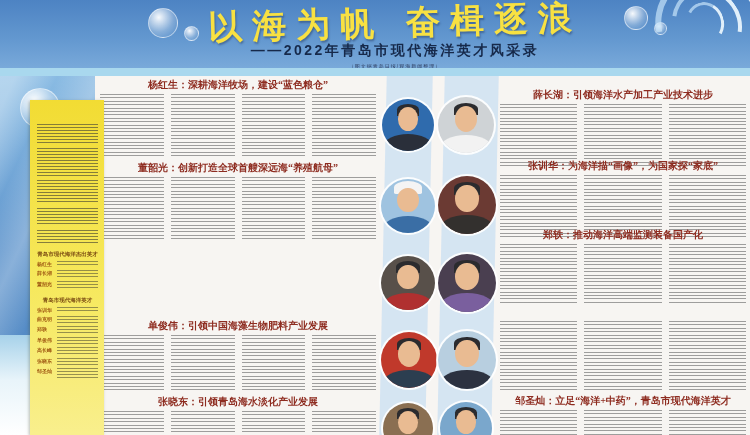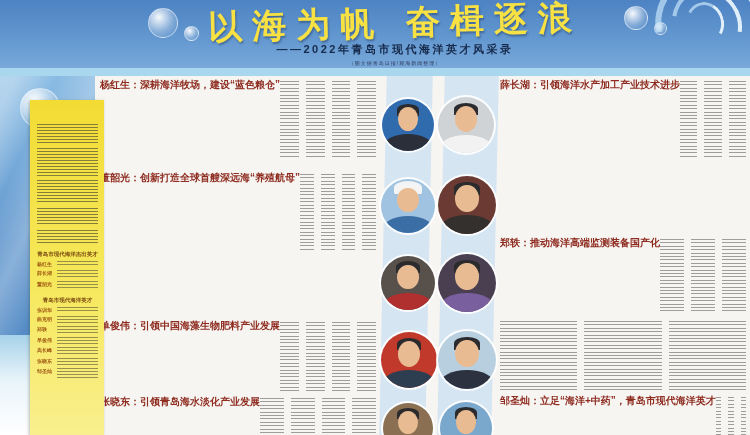--- a/index.html
+++ b/index.html
@@ -6,21 +6,21 @@
   #page{position:relative;width:750px;height:435px;overflow:hidden;
         font-family:"Liberation Sans",sans-serif;background:#6ea0d4;}
 
   
   .banner{position:absolute;left:0;top:0;width:750px;height:68px;
           background:linear-gradient(180deg,#4d83c3 0%,#6297cf 55%,#79a9da 100%);}
   .banner-inner{position:absolute;left:0;top:0;width:100%;text-align:center;padding-left:40px;box-sizing:border-box;}
   .main-title{margin-top:3px;font-family:"DejaVu Serif",serif;font-weight:bold;
           font-size:34px;line-height:38px;letter-spacing:10px;color:#f8e142;
           transform:rotate(-1.5deg);text-shadow:1px 2px 2px rgba(30,50,90,.45);}
-  .subtitle{font-size:11px;font-weight:bold;color:#16294a;letter-spacing:2.5px;margin-top:1px;}
+  .subtitle{font-size:14px;font-weight:bold;color:#16294a;letter-spacing:2.5px;margin-top:1px;}
   .credit{font-size:5px;color:#2c3c5e;letter-spacing:1px;margin-top:3px;}
 
   .strip{position:absolute;left:0;top:68px;width:750px;height:8px;background:#a9d8ee;}
 
   
   .bubble{position:absolute;border-radius:50%;
           background:radial-gradient(circle at 35% 30%,rgba(255,255,255,.95),rgba(255,255,255,.25) 55%,rgba(255,255,255,.05) 80%);
           border:1px solid rgba(255,255,255,.55);}
   .swirl{position:absolute;right:-28px;top:-34px;width:130px;height:110px;}
   .swirl i{position:absolute;display:block;border-radius:50%;border:6px solid rgba(240,250,255,.85);
@@ -37,21 +37,21 @@
   .sky{position:absolute;left:0;bottom:0;width:34px;height:100px;
         background:linear-gradient(180deg,#a7d2ea 0%,#e8f4fa 45%,#ffffff 100%);}
 
   
   .paper{position:absolute;left:95px;top:76px;width:655px;height:359px;background:#f7f5f2;}
   .ribbon{position:absolute;top:76px;height:359px;background:#cfe2f2;opacity:.85;transform:skewX(-1.2deg);}
   .ribbon.l{left:383px;width:46px;}
   .ribbon.r{left:441px;width:54px;}
 
   
-  .article{position:absolute;display:flex;flex-direction:row;}
+  .article{position:absolute;display:flex;flex-direction:column;font-family:Liberation Serif, serif;}
   .article.colL{left:100px;width:276px;}
   .article.colR{left:500px;width:246px;}
   .headline{font-size:10px;font-weight:bold;color:#8e2c20;text-align:center;
             white-space:nowrap;line-height:13px;flex:0 0 13px;}
   .cols{display:flex;gap:7px;flex:1;margin-top:3px;}
   .col{flex:1;background:repeating-linear-gradient(180deg,rgba(110,110,110,.65) 0 1px,transparent 1px 3.4px);}
 
   
   .photo{position:absolute;border-radius:50%;overflow:hidden;background:var(--pbg,#888);
          box-shadow:0 0 0 2px rgba(255,255,255,.9);}
@@ -111,21 +111,21 @@
 
   <div class="article colL" style="top:78px;height:81px;">
     <div class="headline">杨红生：深耕海洋牧场，建设“蓝色粮仓”</div>
     <div class="cols">
         <div class="col"></div>
         <div class="col"></div>
         <div class="col"></div>
         <div class="col"></div>
       </div>
   </div>
-  <div class="article colL" style="top:171px;height:79px;">
+  <div class="article colL" style="top:161px;height:79px;">
     <div class="headline">董韶光：创新打造全球首艘深远海“养殖航母”</div>
     <div class="cols">
         <div class="col"></div>
         <div class="col"></div>
         <div class="col"></div>
         <div class="col"></div>
       </div>
   </div>
   <div class="article colL" style="top:395px;height:40px;">
     <div class="headline">张晓东：引领青岛海水淡化产业发展</div>
@@ -139,29 +139,37 @@
   <div class="article colL" style="top:319px;height:74px;">
     <div class="headline">单俊伟：引领中国海藻生物肥料产业发展</div>
     <div class="cols">
         <div class="col"></div>
         <div class="col"></div>
         <div class="col"></div>
         <div class="col"></div>
       </div>
   </div>
 
-  <div class="article colR" style="top:78px;height:80px;">
+  <div class="article colR" style="top:88px;height:80px;">
     <div class="headline">薛长湖：引领海洋水产加工产业技术进步</div>
     <div class="cols">
         <div class="col"></div>
         <div class="col"></div>
         <div class="col"></div>
       </div>
   </div>
-  <div class="article colR" style="top:236px;height:76px;justify-content:center;">
+  <div class="article colR" style="top:159px;height:79px;">
+    <div class="headline">张训华：为海洋描“画像”，为国家探“家底”</div>
+    <div class="cols">
+        <div class="col"></div>
+        <div class="col"></div>
+        <div class="col"></div>
+      </div>
+  </div>
+  <div class="article colR" style="top:228px;height:76px;justify-content:center;">
     <div class="headline">郑轶：推动海洋高端监测装备国产化</div>
     <div class="cols">
         <div class="col"></div>
         <div class="col"></div>
         <div class="col"></div>
       </div>
   </div>
   <div class="article colR" style="top:318px;height:74px;">
     <div class="cols">
         <div class="col"></div>

